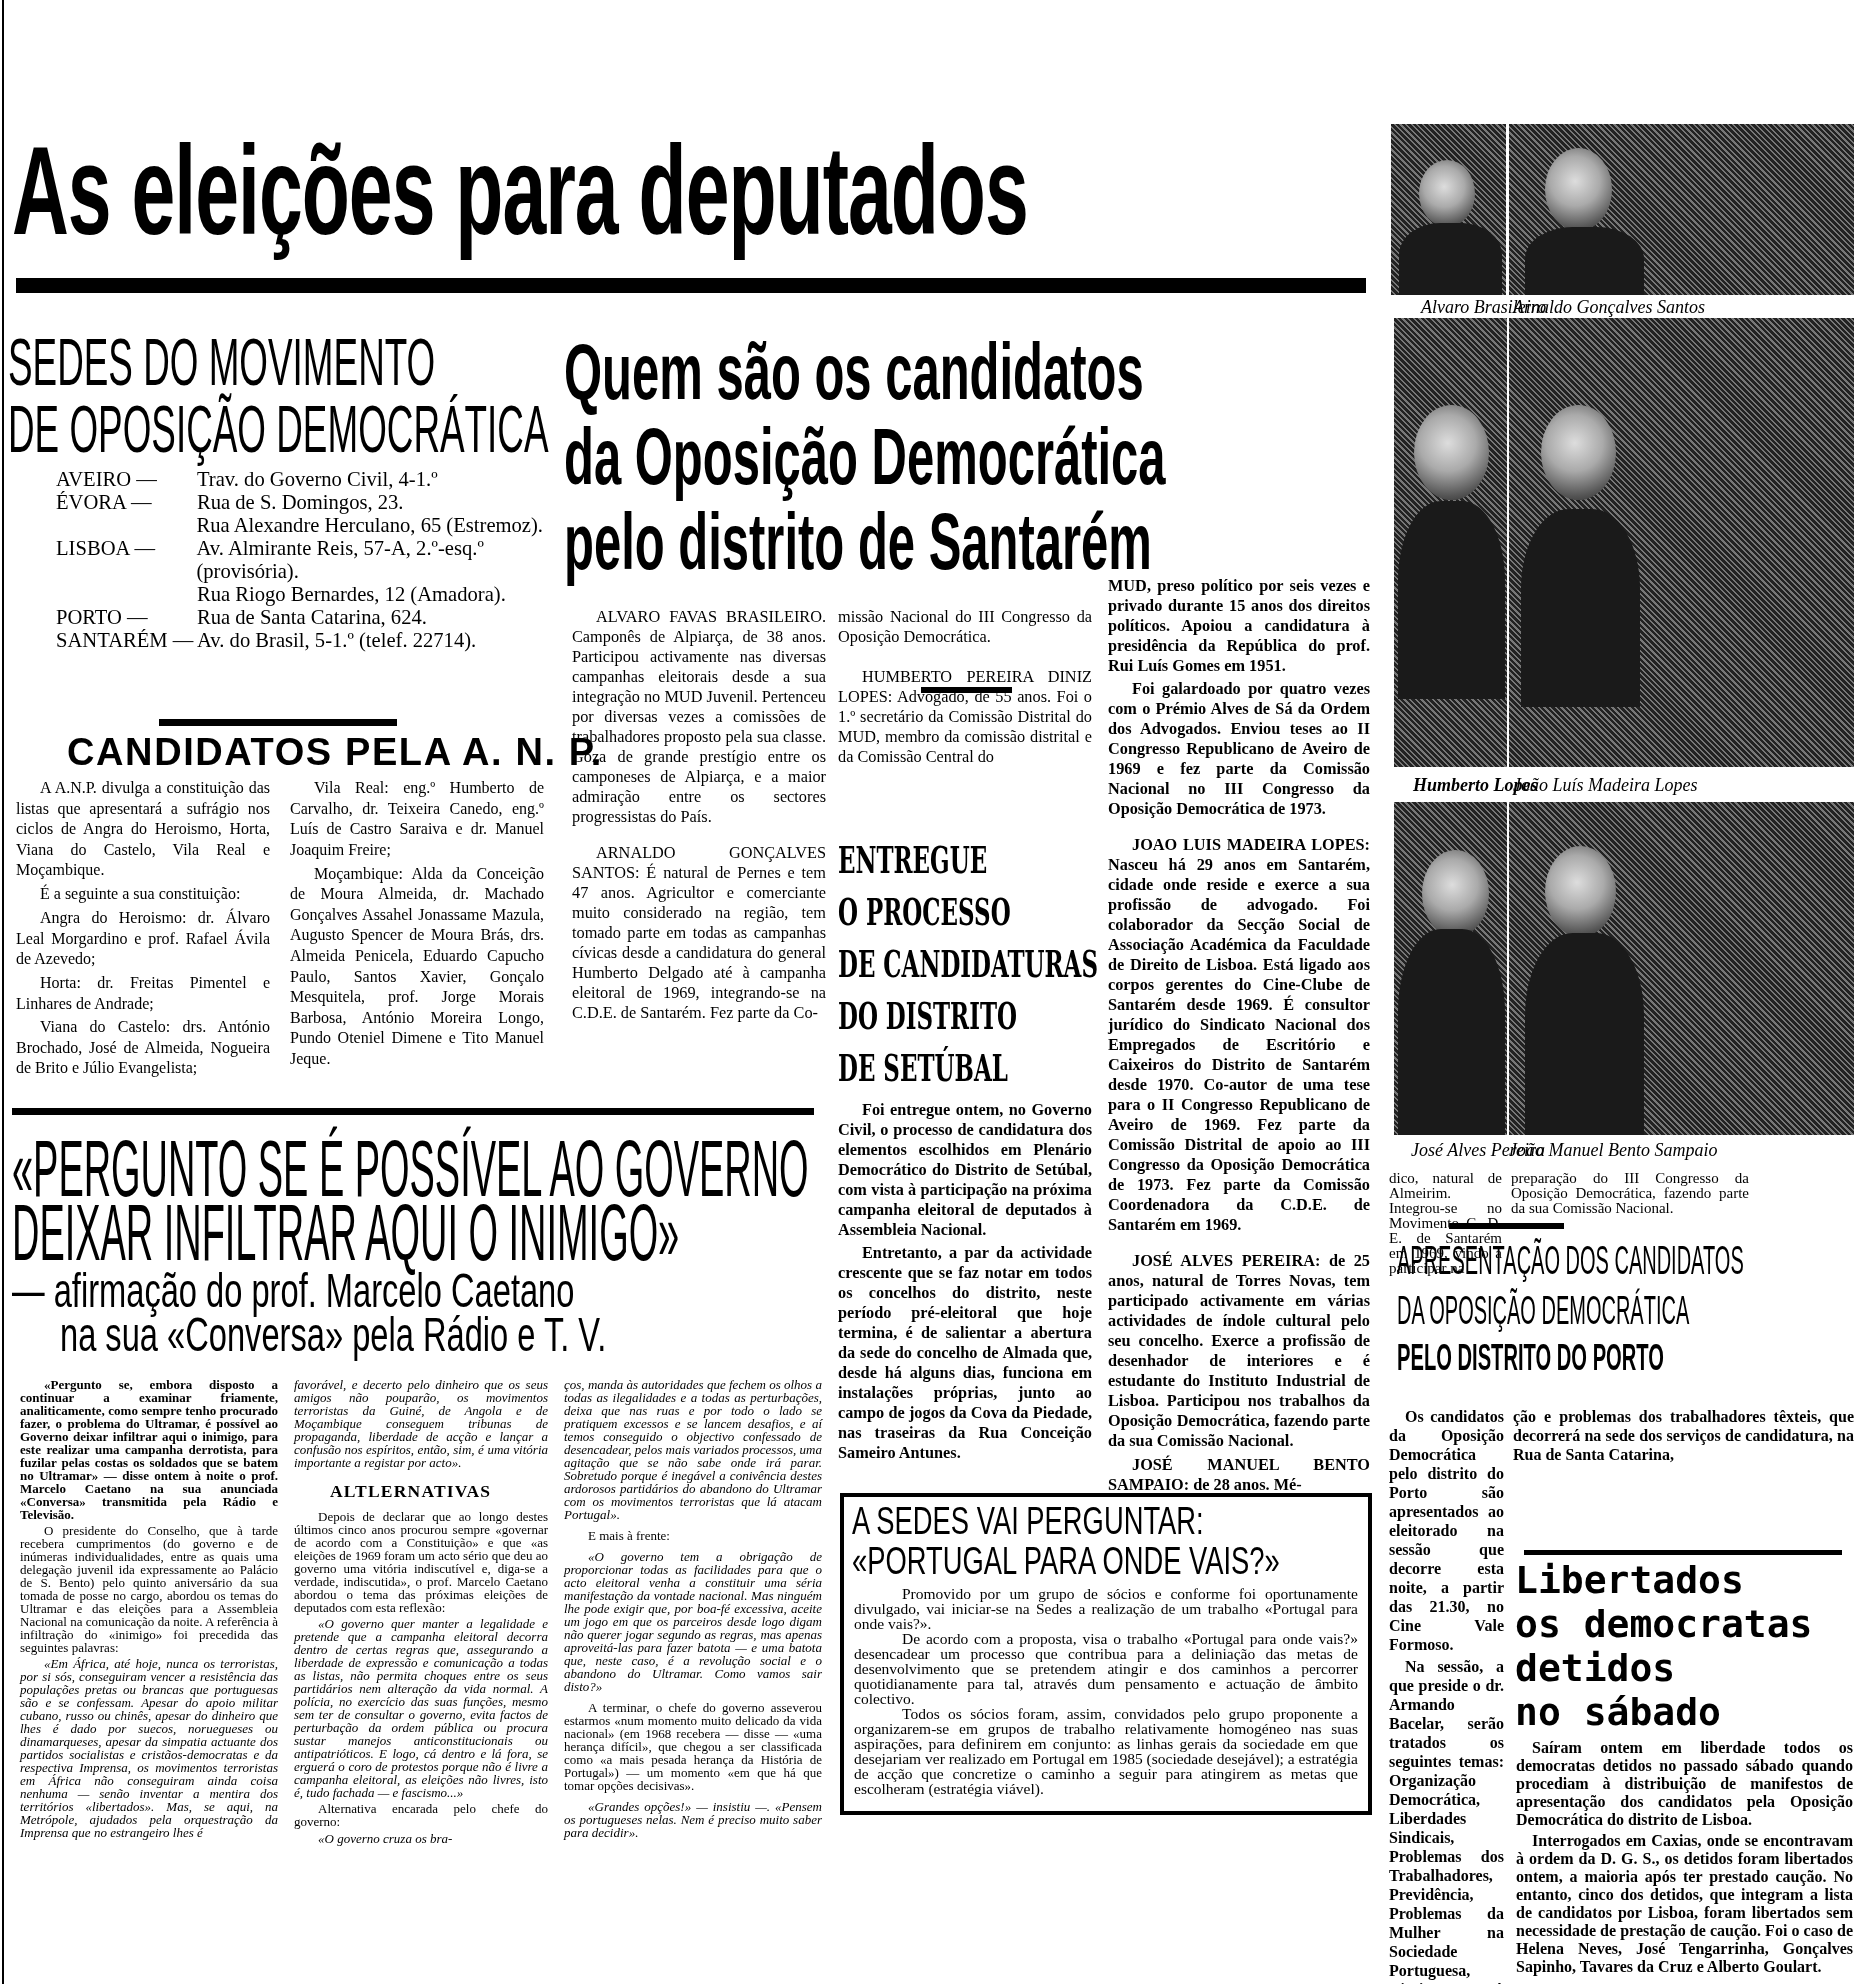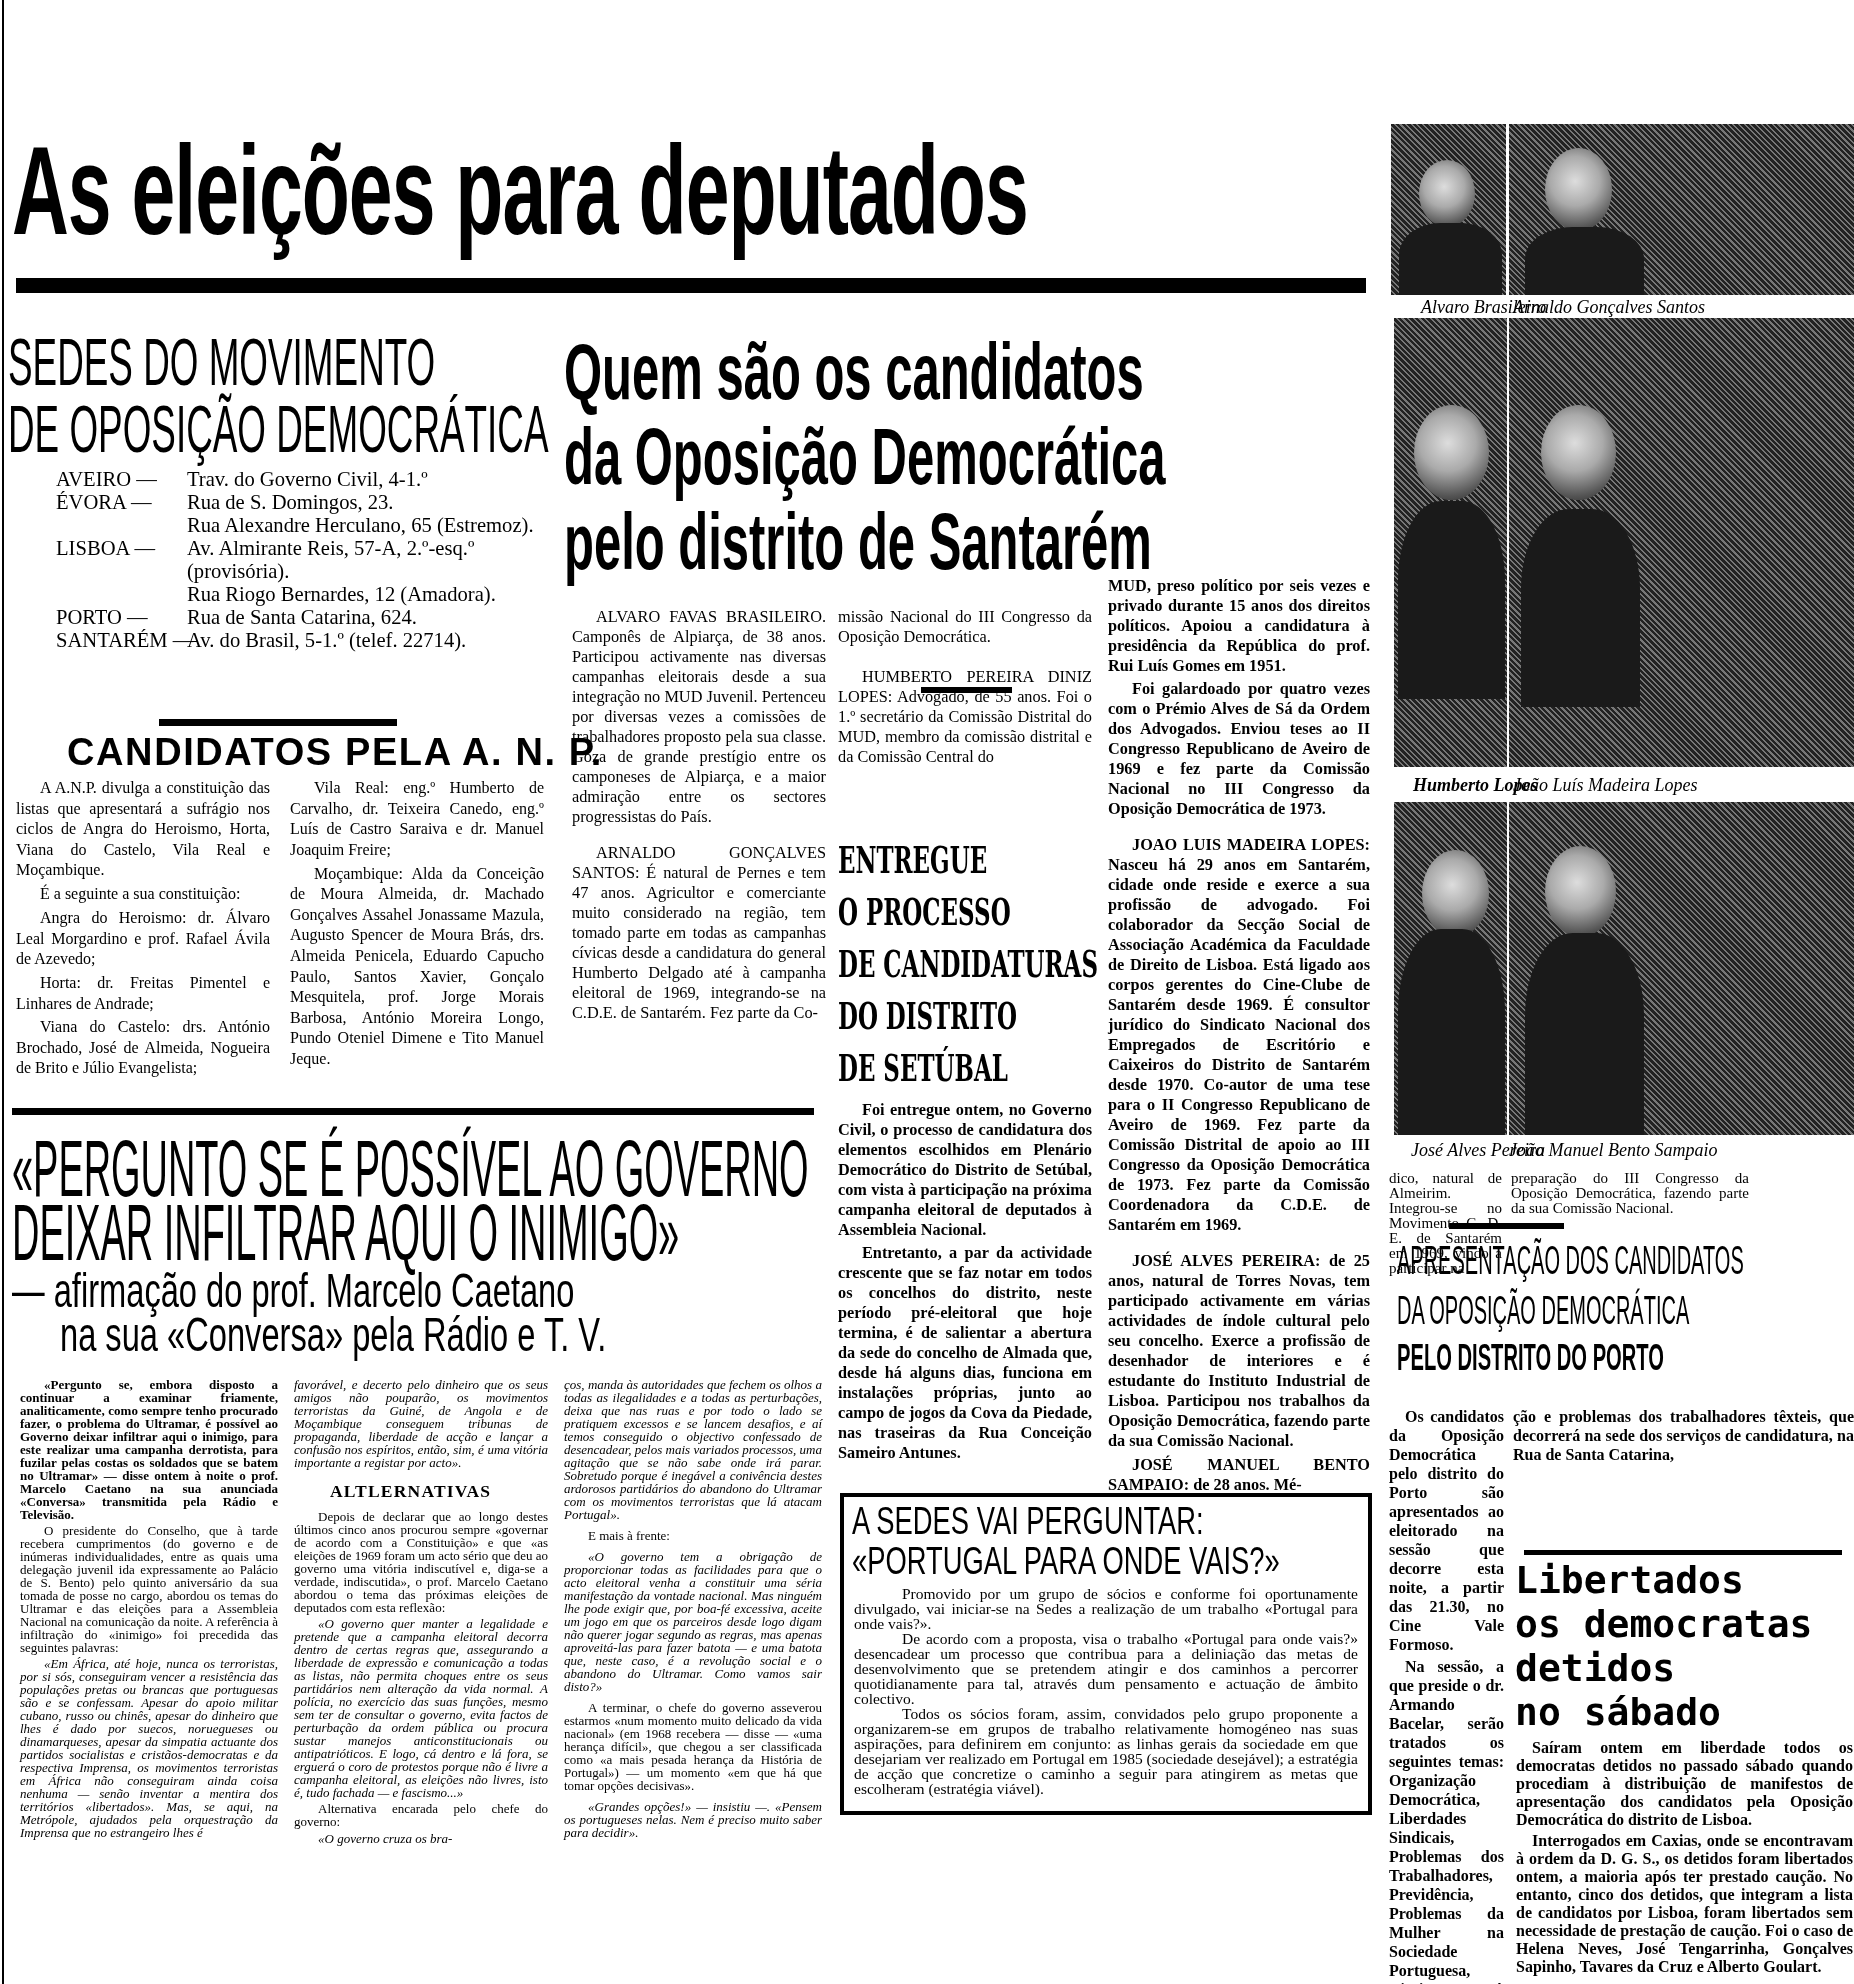--- a/index.html
+++ b/index.html
@@ -12,21 +12,21 @@
   .it{font-style:italic;}
   .b{font-weight:bold;}
   .slab{font-family:"DejaVu Serif","Liberation Serif",serif;}
   .photo{position:absolute;background:
      repeating-linear-gradient(45deg,#222 0 2.4px,#777 2.4px 4px),#444;overflow:hidden;}
   .photo .face{position:absolute;border-radius:50%;background:radial-gradient(circle at 45% 40%,#ddd 0%,#aaa 40%,#555 75%,#222 100%);}
   .photo .suit{position:absolute;background:#1a1a1a;border-radius:40% 40% 0 0;}
   .caption{position:absolute;font-style:italic;font-size:18px;white-space:nowrap;}
   .head-big{font-family:"Liberation Sans","DejaVu Sans",sans-serif;font-weight:bold;}
   .box{position:absolute;border:4px solid #000;}
-  .sedes-row{display:flex;font-size:20.6px;line-height:23px;}
+  .sedes-row{display:flex;font-size:20.6px;line-height:23px;gap:10px;}
   .sedes-city{width:131px;white-space:nowrap;}
   .vrule{position:absolute;background:#000;width:1.6px;}
 </style>
 </head>
 <body>
 
 <div class="vrule" style="left:1.6px;top:0;height:2617px;width:2.4px;"></div>
 
 <div class="abs cond" style="left:12px;top:127px;font-size:127px;line-height:127px;transform:scaleX(0.62);letter-spacing:-1.6px;">As eleições para deputados</div>
 

